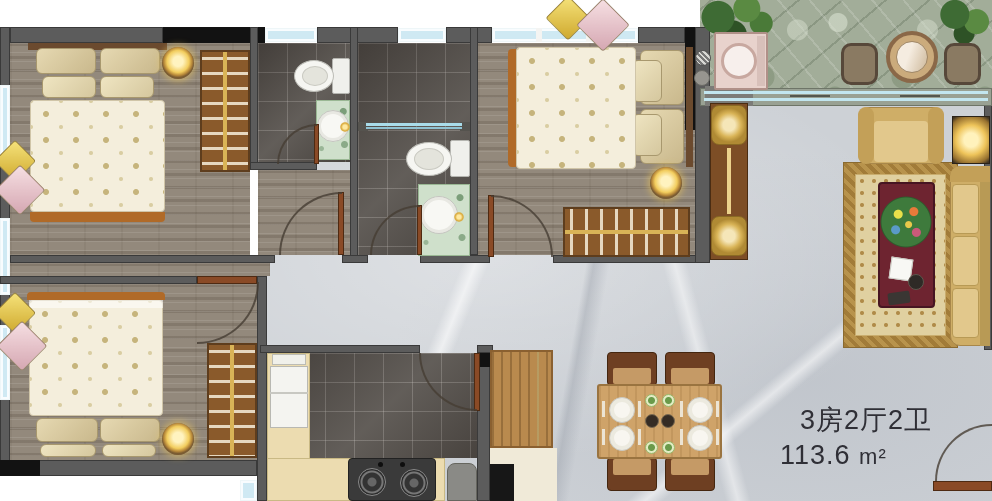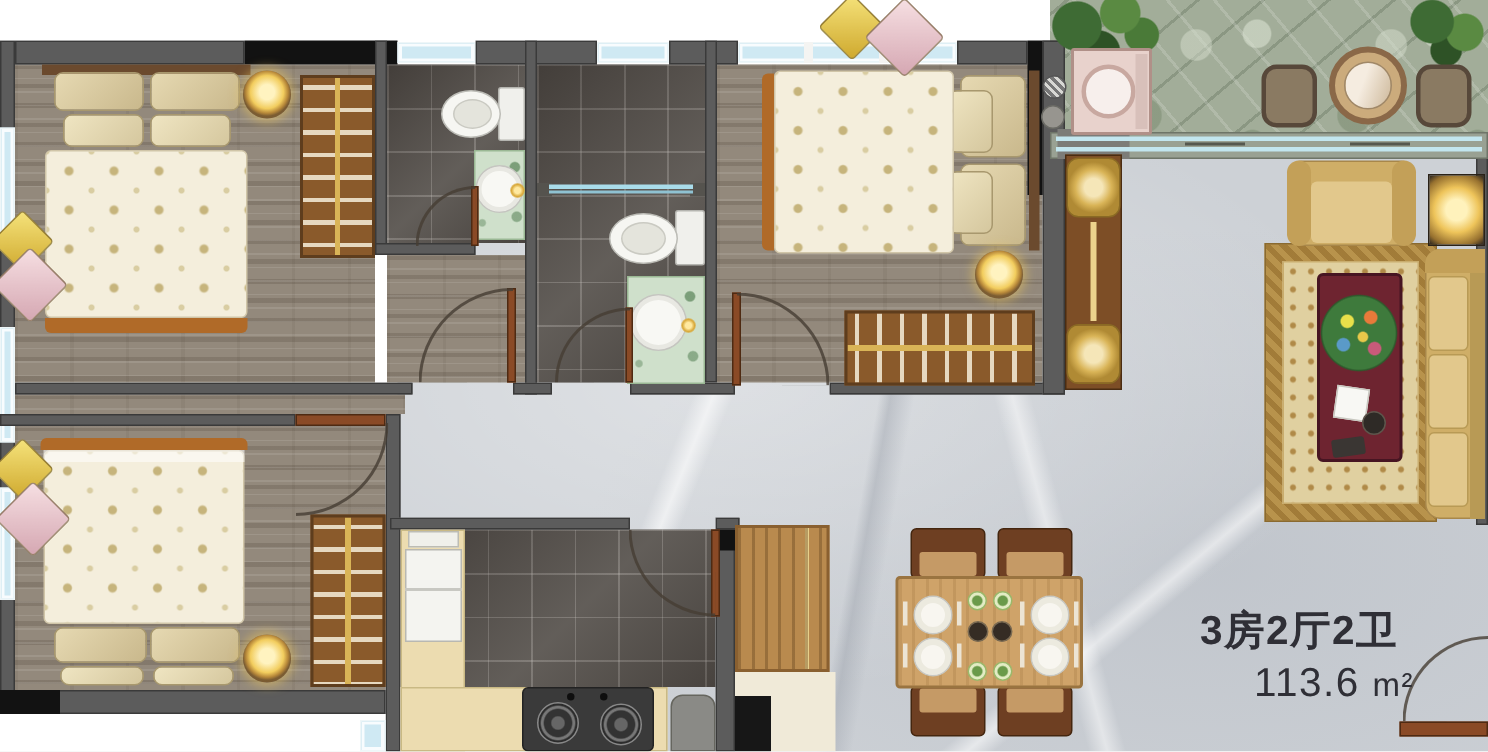--- a/index.html
+++ b/index.html
@@ -279,19 +279,19 @@
   <div class="leaf" style="left:933px;top:481px;width:59px;height:10px;"></div>
   <div class="arc arcTL" style="left:935px;top:424px;width:57px;height:57px;"></div>
 
   <div class="cushion cuY" style="left:0;top:146px;width:28px;height:28px;"></div>
   <div class="cushion cuP" style="left:2px;top:172px;width:34px;height:34px;"></div>
   <div class="cushion cuY" style="left:552px;top:2px;width:30px;height:30px;"></div>
   <div class="cushion cuP" style="left:584px;top:6px;width:36px;height:36px;"></div>
   <div class="cushion cuY" style="left:0;top:298px;width:28px;height:28px;"></div>
   <div class="cushion cuP" style="left:4px;top:328px;width:34px;height:34px;"></div>
 
-  <div class="t" style="left:800px;top:402px;font-weight:bold;"><span>3房2厅2卫</span></div>
-  <div class="t" style="left:836px;top:440px;">
+  <div class="t" style="left:800px;top:402px;"><span>3房2厅2卫</span></div>
+  <div class="t" style="left:780px;top:440px;">
     <span>113.6</span>
     <span class="unit">m²</span>
   </div>
 
 </div>
 
 </body></html>

